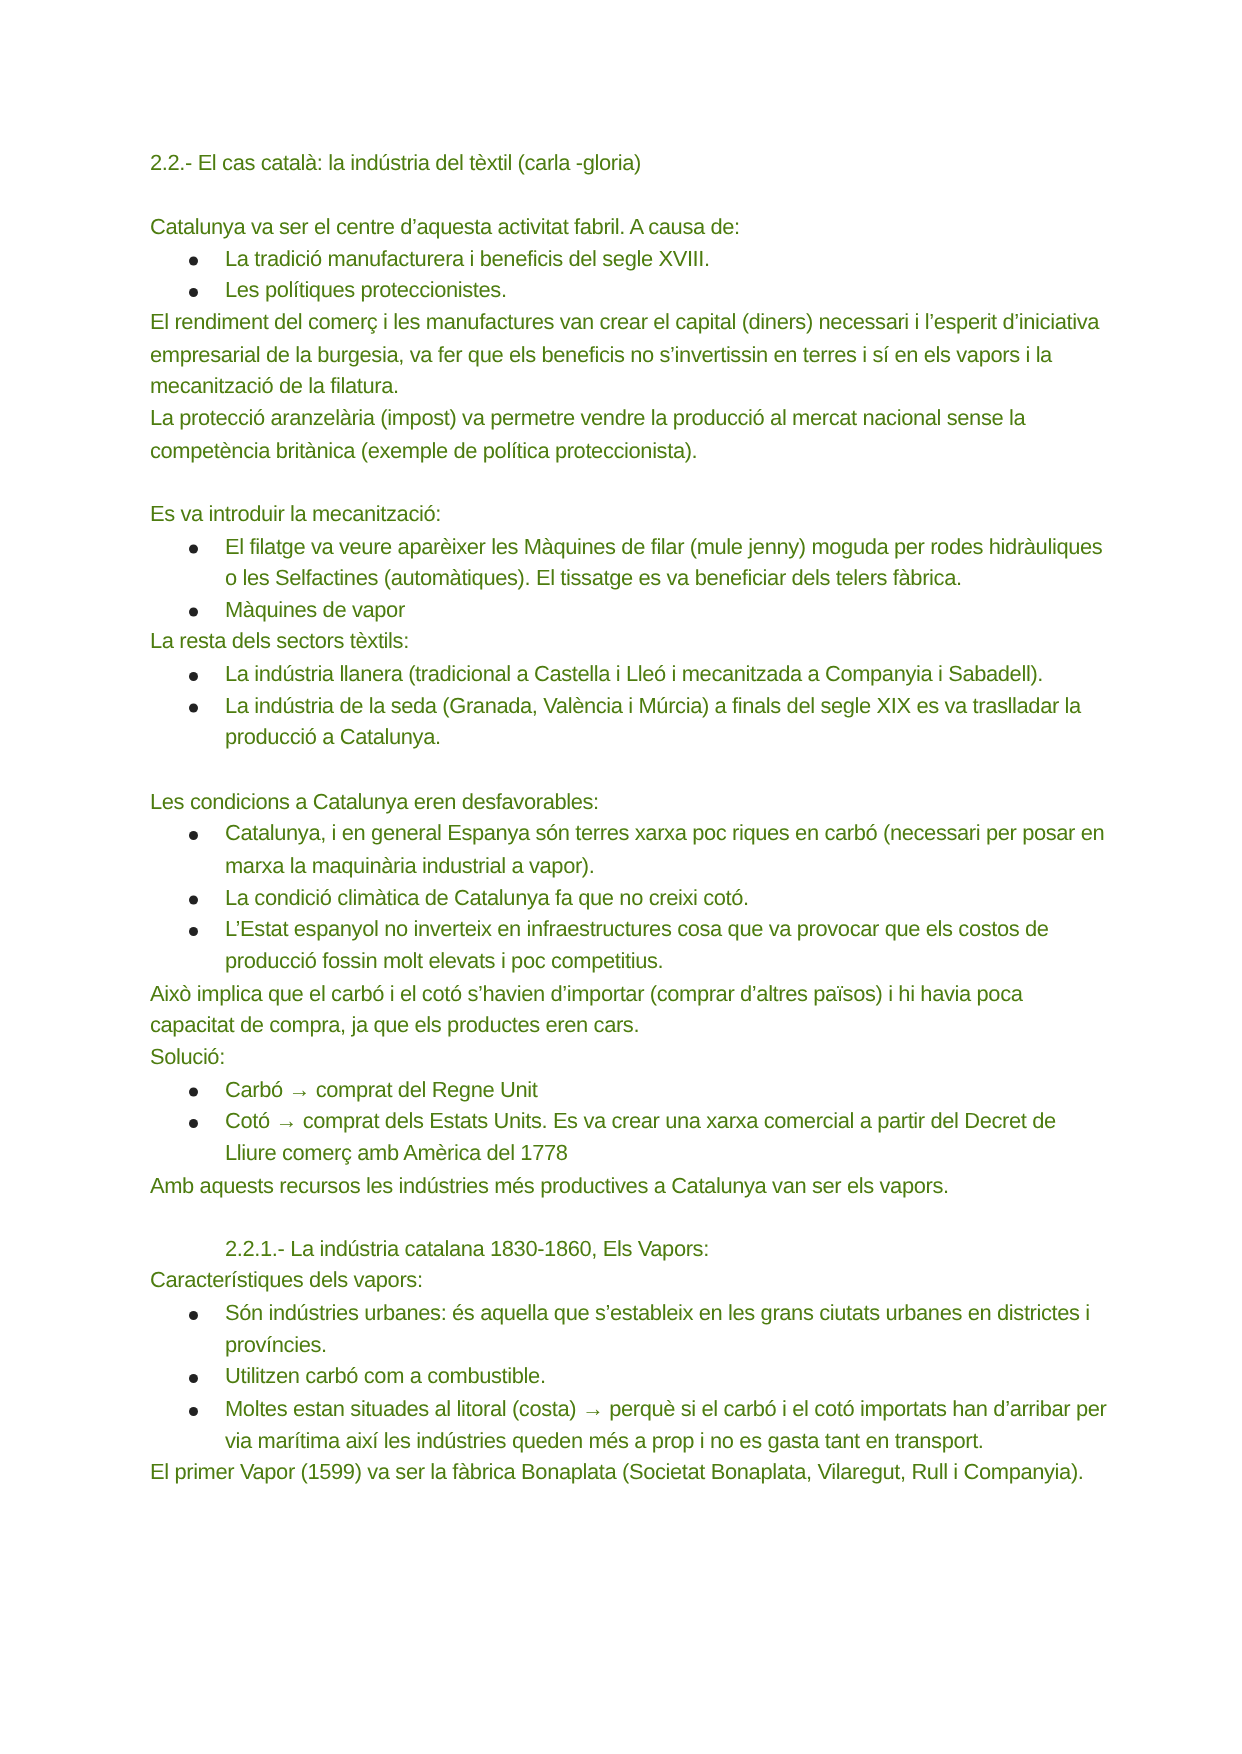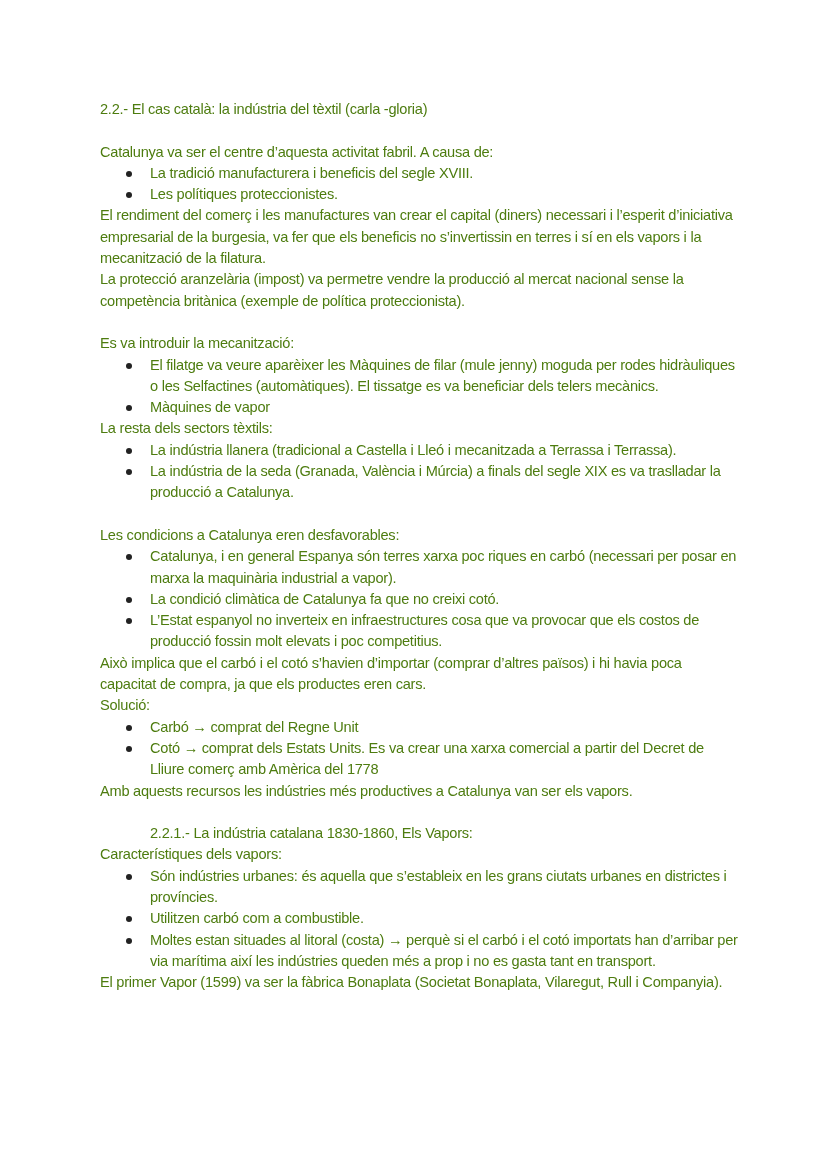--- a/index.html
+++ b/index.html
@@ -30,26 +30,26 @@
   <p class="p">Catalunya va ser el centre d’aquesta activitat fabril. A causa de:</p>
   <ul class="bl">
     <li><span class="dot"></span><span>La tradició manufacturera i beneficis del segle XVIII.</span></li>
     <li><span class="dot"></span><span>Les polítiques proteccionistes.</span></li>
   </ul>
   <p class="p">El rendiment del comerç i les manufactures van crear el capital (diners) necessari i l’esperit d’iniciativa empresarial de la burgesia, va fer que els beneficis no s’invertissin en terres i sí en els vapors i la mecanització de la filatura.</p>
   <p class="p">La protecció aranzelària (impost) va permetre vendre la producció al mercat nacional sense la competència britànica (exemple de política proteccionista).</p>
   <div class="blank"></div>
   <p class="p">Es va introduir la mecanització:</p>
   <ul class="bl">
-    <li><span class="dot"></span><span>El filatge va veure aparèixer les Màquines de filar (mule jenny) moguda per rodes hidràuliques o les Selfactines (automàtiques). El tissatge es va beneficiar dels telers mecànics.</span></li>
+    <li><span class="dot"></span><span>El filatge va veure aparèixer les Màquines de filar (mule jenny) moguda per rodes hidràuliques o les Selfactines (automàtiques). El tissatge es va beneficiar dels telers fàbrica.</span></li>
     <li><span class="dot"></span><span>Màquines de vapor</span></li>
   </ul>
   <p class="p">La resta dels sectors tèxtils:</p>
   <ul class="bl">
-    <li><span class="dot"></span><span>La indústria llanera (tradicional a Castella i Lleó i mecanitzada a Terrassa i Terrassa).</span></li>
+    <li><span class="dot"></span><span>La indústria llanera (tradicional a Castella i Lleó i mecanitzada a Companyia i Sabadell).</span></li>
     <li><span class="dot"></span><span>La indústria de la seda (Granada, València i Múrcia) a finals del segle XIX es va traslladar la producció a Catalunya.</span></li>
   </ul>
   <div class="blank"></div>
   <p class="p">Les condicions a Catalunya eren desfavorables:</p>
   <ul class="bl">
     <li><span class="dot"></span><span>Catalunya, i en general Espanya són terres xarxa poc riques en carbó (necessari per posar en marxa la maquinària industrial a vapor).</span></li>
     <li><span class="dot"></span><span>La condició climàtica de Catalunya fa que no creixi cotó.</span></li>
     <li><span class="dot"></span><span>L’Estat espanyol no inverteix en infraestructures cosa que va provocar que els costos de producció fossin molt elevats i poc competitius.</span></li>
   </ul>
   <p class="p">Això implica que el carbó i el cotó s’havien d’importar (comprar d’altres països) i hi havia poca capacitat de compra, ja que els productes eren cars.</p>

